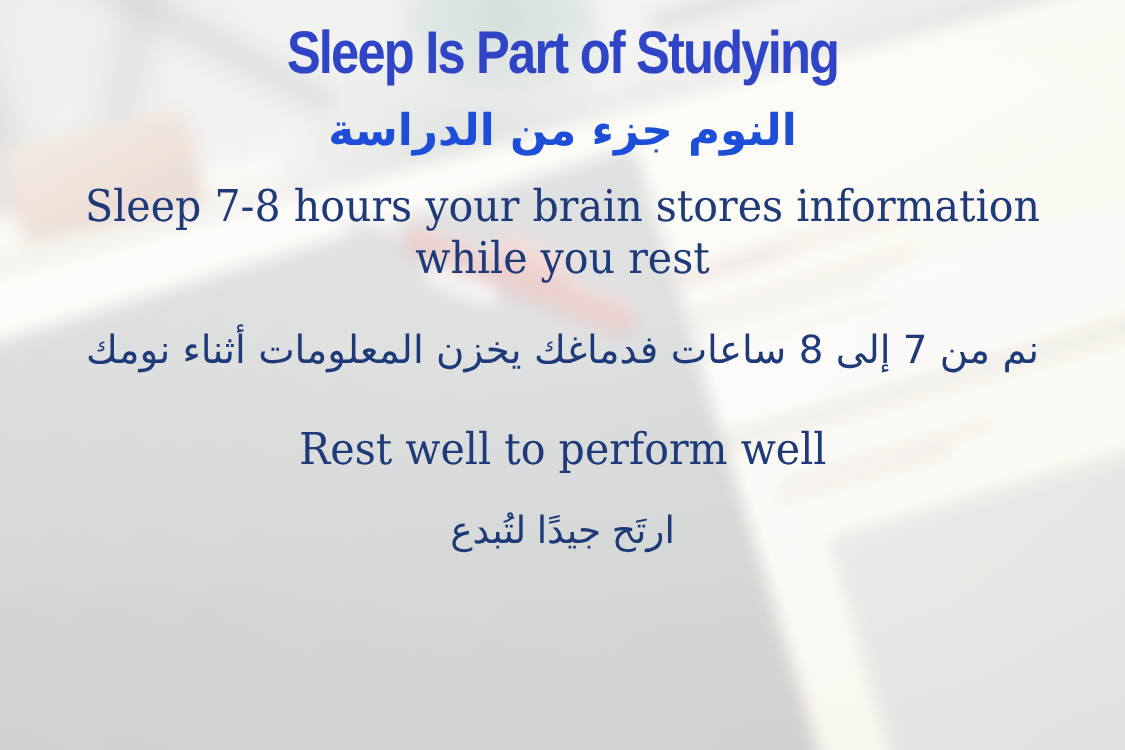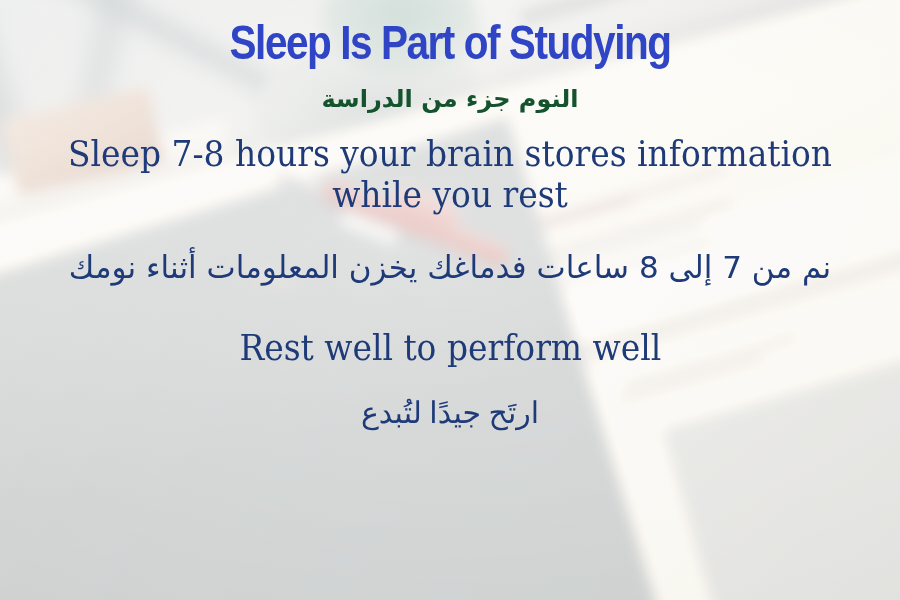--- a/index.html
+++ b/index.html
@@ -274,23 +274,23 @@
     transform: scaleX(0.90) scaleY(1.07);
     transform-origin: center top;
     white-space: nowrap;
   }
 
   .subtitle-ar {
     margin-top: 22px;
     direction: rtl;
     font-family: "DejaVu Sans", "Liberation Sans", sans-serif;
     font-weight: 700;
-    font-size: 24px;
+    font-size: 35px;
     line-height: 1.1;
-    color: #14532d;
+    color: #1d4ed8;
     white-space: nowrap;
   }
 
   .body-en {
     margin-top: 22px;
     width: 860px;
     font-family: "DejaVu Serif", "Liberation Serif", serif;
     font-weight: 400;
     font-size: 35px;
     line-height: 1.16;
@@ -317,21 +317,21 @@
     font-size: 35px;
     line-height: 1.1;
     color: #1e3a78;
     transform: scaleX(0.94);
     white-space: nowrap;
   }
 
   .tag-ar {
     margin-top: 28px;
     direction: rtl;
-    font-family: Liberation Serif, serif;
+    font-family: Liberation Sans, sans-serif;
     font-weight: 400;
     font-size: 30px;
     line-height: 1.2;
     color: #1e3a78;
     white-space: nowrap;
   }
 </style>
 </head>
 <body>
 

